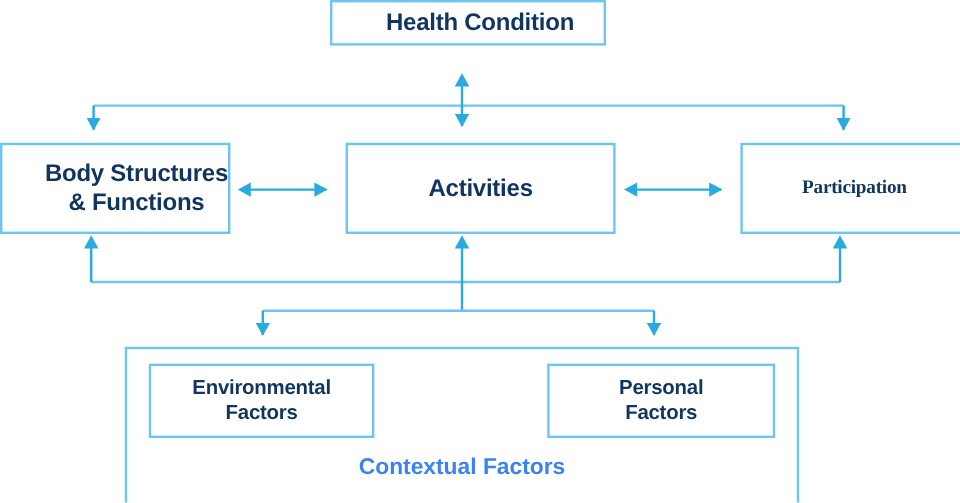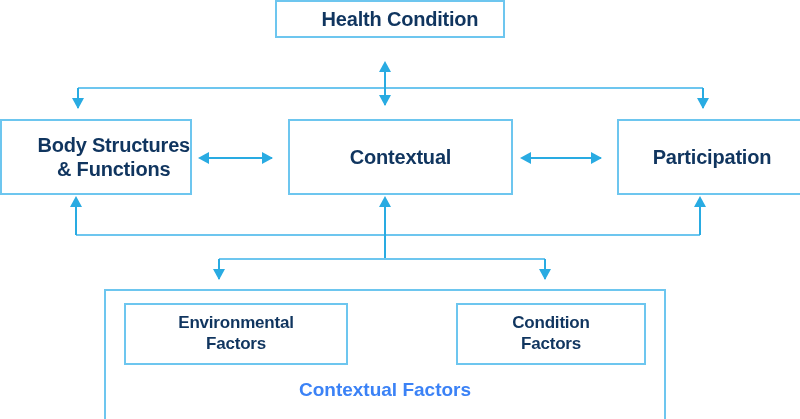--- a/index.html
+++ b/index.html
@@ -50,29 +50,29 @@
   #node-body-structures .label { font-size: 20px; }
 
   #node-activities {
     left: 288px; top: 119px; width: 225px; height: 76px;
   }
   #node-activities .label { font-size: 20px; }
 
   #node-participation {
     left: 617px; top: 119px; width: 190px; height: 76px;
   }
-  #node-participation .label { font-size: 20px; }
+  #node-participation .label { font-size: 16px; font-family: Liberation Serif, serif; }
 
   #node-contextual-factors {
     left: 104px; top: 289px; width: 562px; height: 140px;
     display: block;
     border: 2px solid #6dc6ef;
   }
   #node-environmental-factors {
-    left: 124px; top: 303px; width: 224px; height: 62px;
+    left: 124px; top: 303px; width: 188px; height: 62px;
     border: 2px solid #6dc6ef;
   }
   #node-environmental-factors .label { font-size: 17px; }
 
   #node-personal-factors {
     left: 456px; top: 303px; width: 190px; height: 62px;
     border: 2px solid #6dc6ef;
   }
   #node-personal-factors .label { font-size: 17px; }
 
@@ -140,38 +140,38 @@
   </div>
 
   <div class="node" id="node-body-structures">
     <span class="label">
       <span>Body Structures</span><br>
       <span>&amp; Functions</span>
     </span>
   </div>
 
   <div class="node" id="node-activities">
-    <span class="label">Contextual</span>
+    <span class="label">Activities</span>
   </div>
 
   <div class="node" id="node-participation">
     <span class="label">Participation</span>
   </div>
 
   <div class="node" id="node-contextual-factors"></div>
 
   <div class="node" id="node-environmental-factors">
     <span class="label">
       <span>Environmental</span><br>
       <span>Factors</span>
     </span>
   </div>
 
   <div class="node" id="node-personal-factors">
     <span class="label">
-      <span>Condition</span><br>
+      <span>Personal</span><br>
       <span>Factors</span>
     </span>
   </div>
 
   <div id="contextual-factors-caption">Contextual Factors</div>
 
 </div>
 
 </body></html>

